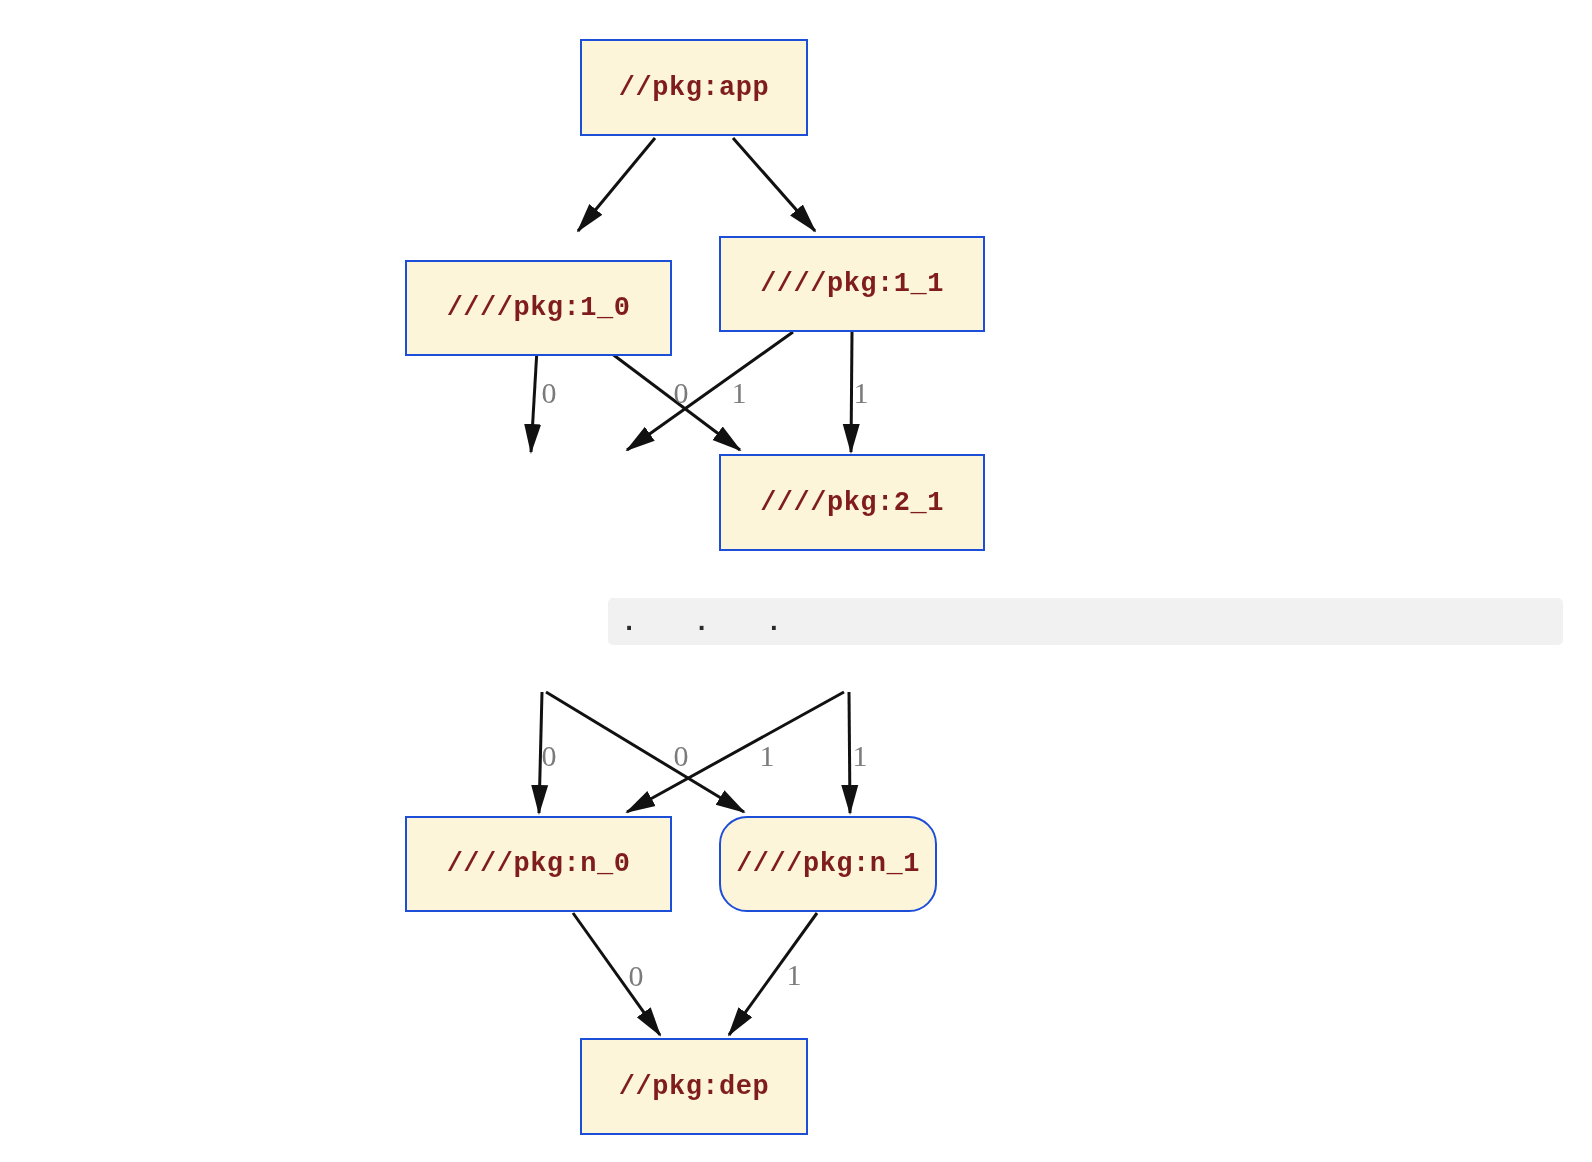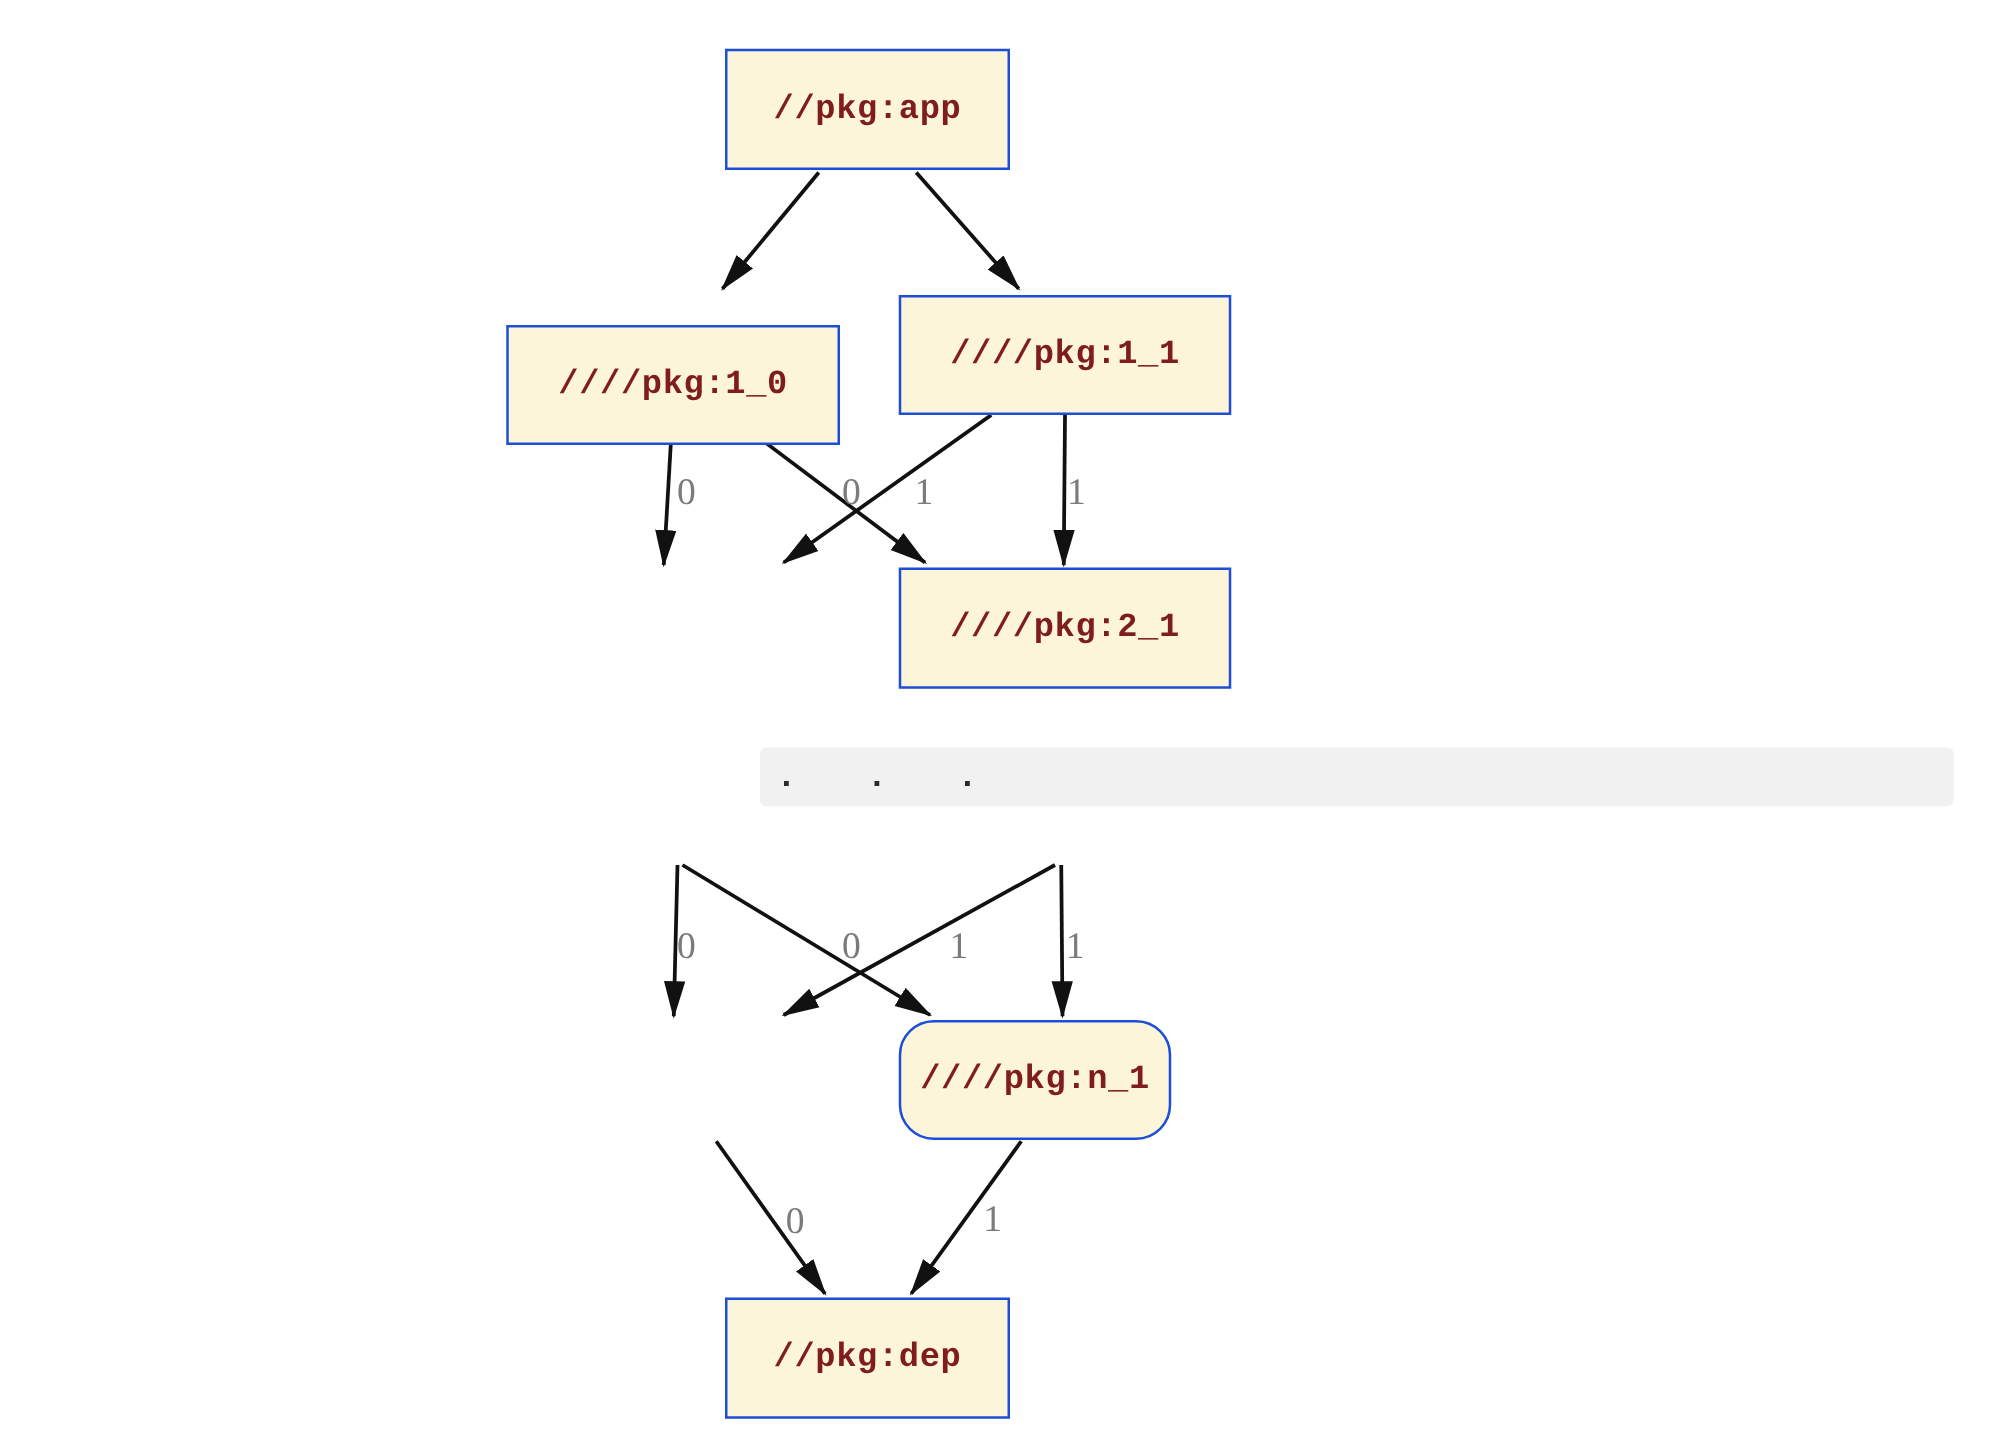--- a/index.html
+++ b/index.html
@@ -111,17 +111,18 @@
 
   <div class="node" id="node-1-0">////pkg:1_0</div>
   <div class="node" id="node-1-1">////pkg:1_1</div>
 
   <div class="node" id="node-2-1">////pkg:2_1</div>
 
   <div id="band">
     <span class="dots">. . .</span>
   </div>
 
+  <div class="node" id="node-n-0">////pkg:n_0</div>
   <div class="node" id="node-n-1">////pkg:n_1</div>
 
   <div class="node" id="node-dep">//pkg:dep</div>
 
 </div>
 
 </body></html>

